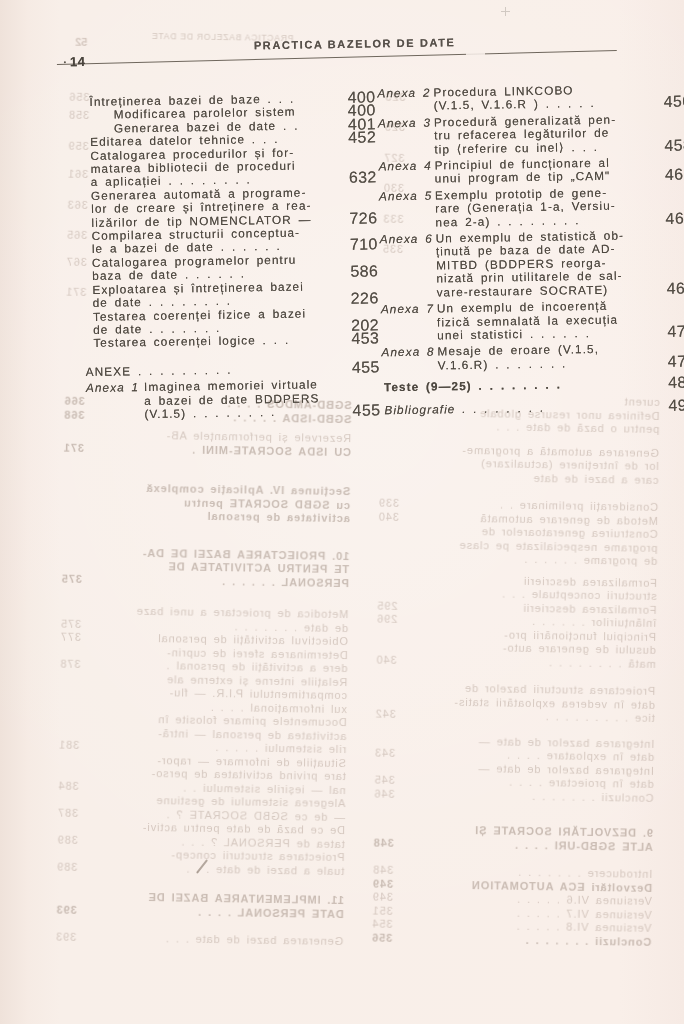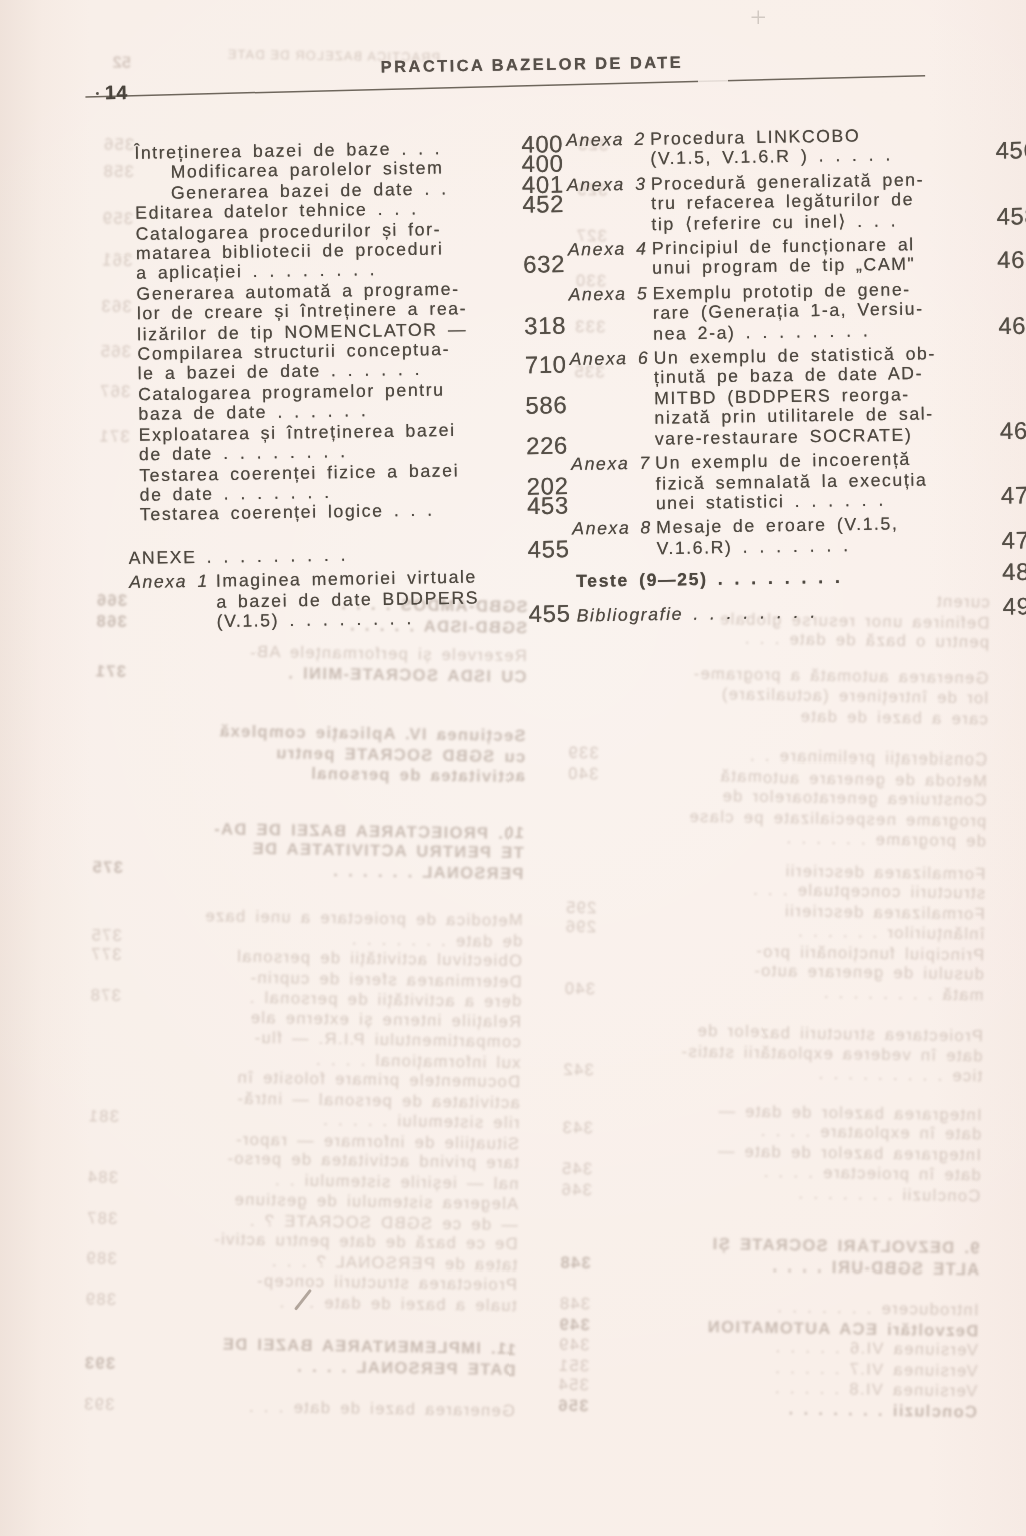--- a/index.html
+++ b/index.html
@@ -173,21 +173,21 @@
         <div class="entry ind1">
           <div class="tline">Catalogarea procedurilor și for-</div>
           <div class="tline">matarea bibliotecii de proceduri</div>
           <div class="tline">a aplicației . . . . . . . .</div>
           <span class="pgnum">632</span>
         </div>
         <div class="entry ind1">
           <div class="tline">Generarea automată a programe-</div>
           <div class="tline">lor de creare și întreținere a rea-</div>
           <div class="tline">lizărilor de tip NOMENCLATOR —</div>
-          <span class="pgnum">318</span>
+          <span class="pgnum">726</span>
         </div>
         <div class="entry ind1">
           <div class="tline">Compilarea structurii conceptua-</div>
           <div class="tline">le a bazei de date . . . . . .</div>
           <span class="pgnum">710</span>
         </div>
         <div class="entry ind1">
           <div class="tline">Catalogarea programelor pentru</div>
           <div class="tline">baza de date . . . . . .</div>
           <span class="pgnum">586</span>

